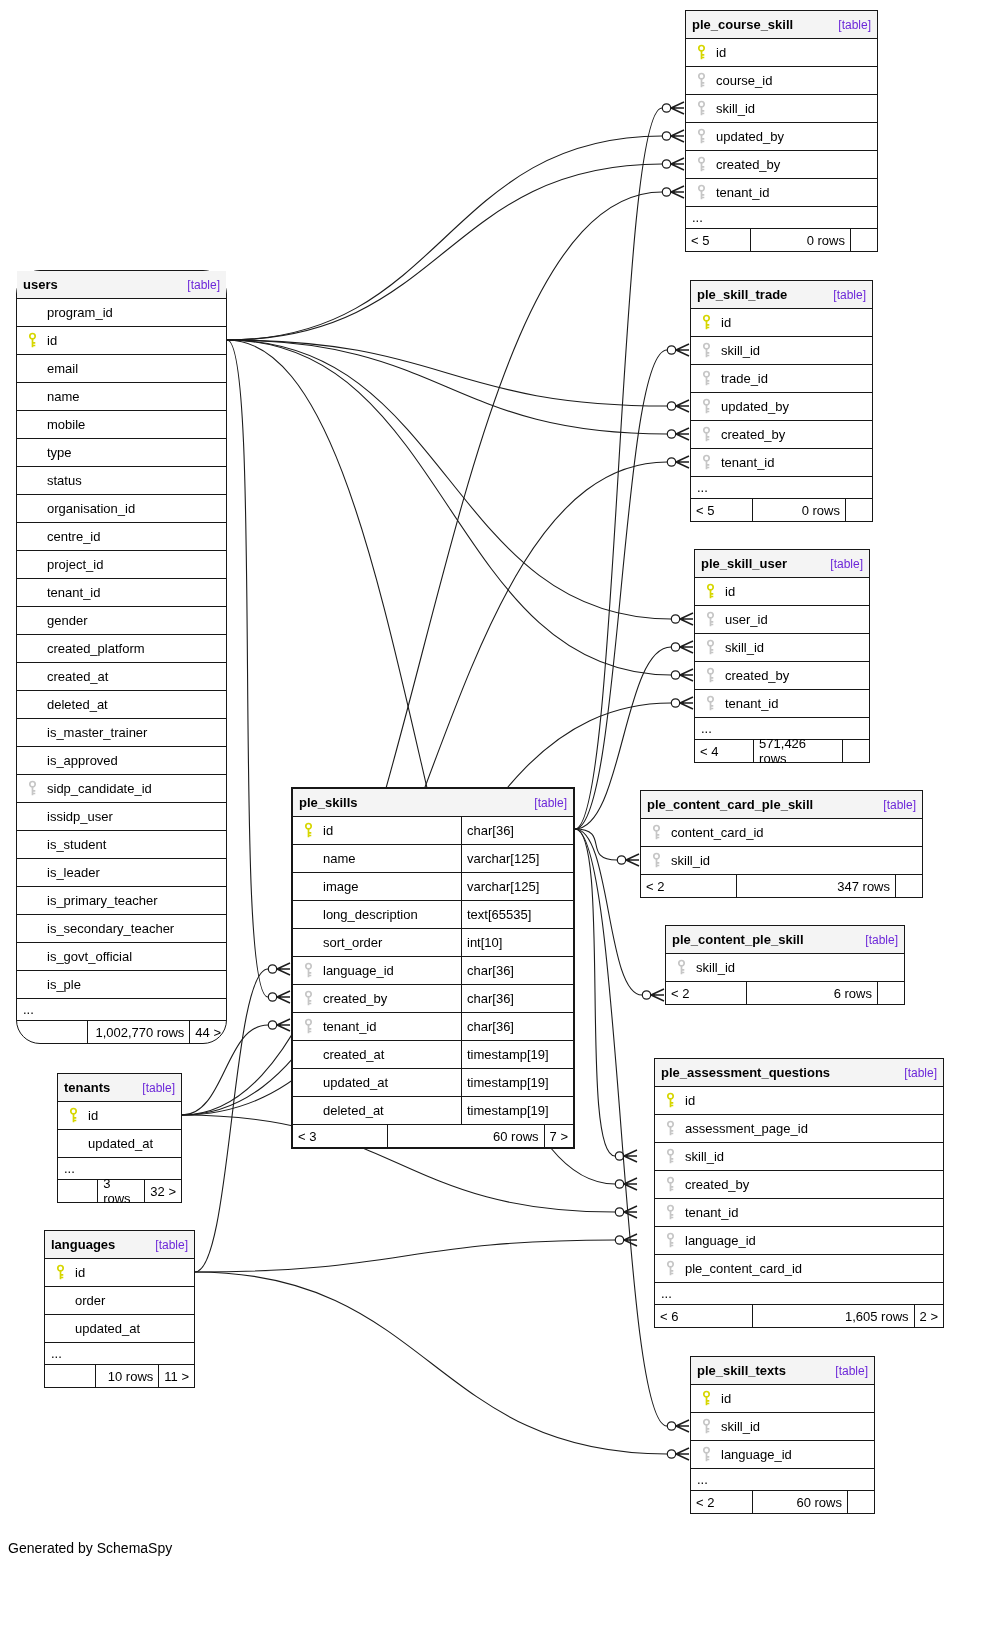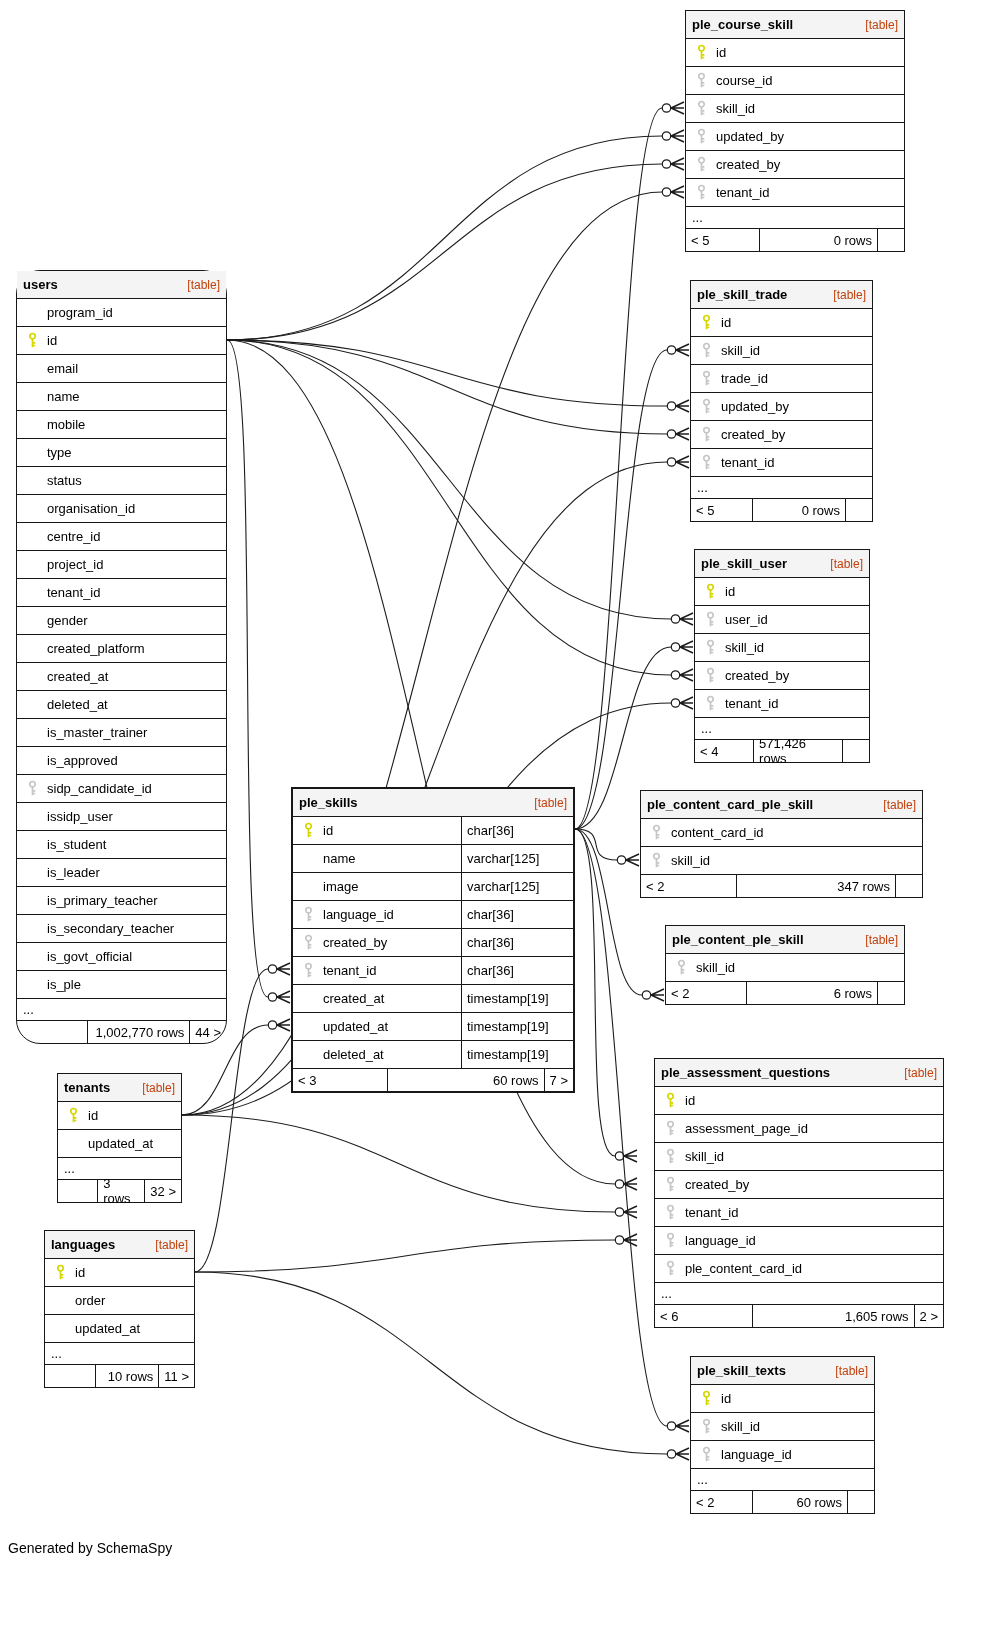--- a/index.html
+++ b/index.html
@@ -5,21 +5,21 @@
   * { margin:0; padding:0; box-sizing:border-box; }
   html,body { background:#ffffff; font-family:"Liberation Sans", sans-serif; }
   #canvas { position:relative; width:981px; height:1636px; background:#fff; overflow:hidden; }
   #edges { position:absolute; left:0; top:0; z-index:0; }
   #tables-layer { position:absolute; left:0; top:0; width:100%; height:100%; z-index:1; pointer-events:none; }
   .table-box { position:absolute; background:#ffffff; border:1px solid #171717; color:#000; font-size:13px; pointer-events:auto; }
   .table-box.emphasized { border-width:2px; }
   .tbl-header { display:flex; justify-content:space-between; align-items:center; height:28px;
                 background:#f4f4f4; border-bottom:1px solid #171717; padding:0 6px; white-space:nowrap; }
   .tbl-name { font-weight:bold; font-size:13px; }
-  .tbl-tag { font-size:12px; margin-left:6px; color:#c2410c; }
+  .tbl-tag { font-size:12px; margin-left:6px; color:#6d28d9; }
   .tbl-row { display:flex; align-items:center; height:28px; border-bottom:1px solid #171717; white-space:nowrap; }
   .key-slot { flex:0 0 30px; display:flex; justify-content:center; align-items:center; }
   .col-name { flex:1 1 auto; overflow:hidden; }
   .col-type { flex:0 0 112px; border-left:1px solid #171717; height:100%; display:flex; align-items:center; padding-left:5px; }
   .ellipsis-row { height:22px; display:flex; align-items:center; padding-left:6px; border-bottom:1px solid #171717; }
   .tbl-footer { display:flex; height:22px; align-items:stretch; }
   .fcell { display:flex; align-items:center; padding:0 5px; }
   .f-left  { flex:0 1 34%; min-width:24px; border-right:1px solid #171717; }
   .f-center{ flex:1 1 auto; justify-content:flex-end; border-right:1px solid #171717; }
   .f-right { flex:0 0 auto; min-width:26px; justify-content:flex-end; }
@@ -262,21 +262,21 @@
           <span class="key-slot"></span>
           <span class="col-name">is_ple</span>
         </div>
         <div class="ellipsis-row">...</div>
         <div class="tbl-footer">
           <span class="fcell f-left"></span>
           <span class="fcell f-center">1,002,770 rows</span>
           <span class="fcell f-right">44 &gt;</span>
         </div>
       </div>
-      <div class="table-box" style="left: 685px; top: 10px; width: 220px;">
+      <div class="table-box" style="left: 685px; top: 10px; width: 193px;">
         <div class="tbl-header">
           <span class="tbl-name">ple_course_skill</span>
           <span class="tbl-tag">[table]</span>
         </div>
         <div class="tbl-row">
           <span class="key-slot">
             <svg width="11" height="17" viewBox="0 0 11 17">
               <circle cx="5.5" cy="4.2" r="2.7" fill="none" stroke="#d6d600" stroke-width="1.7"></circle>
               <path d="M5.5 6.9 V15.2 M5.5 10.8 H8.3 M5.5 13.5 H8.3" fill="none" stroke="#d6d600" stroke-width="1.7"></path>
             </svg>
@@ -475,20 +475,30 @@
         </div>
         <div class="tbl-row">
           <span class="key-slot"></span>
           <span class="col-name">name</span>
           <span class="col-type">varchar[125]</span>
         </div>
         <div class="tbl-row">
           <span class="key-slot"></span>
           <span class="col-name">image</span>
           <span class="col-type">varchar[125]</span>
+        </div>
+        <div class="tbl-row">
+          <span class="key-slot"></span>
+          <span class="col-name">long_description</span>
+          <span class="col-type">text[65535]</span>
+        </div>
+        <div class="tbl-row">
+          <span class="key-slot"></span>
+          <span class="col-name">sort_order</span>
+          <span class="col-type">int[10]</span>
         </div>
         <div class="tbl-row">
           <span class="key-slot">
             <svg width="11" height="17" viewBox="0 0 11 17">
               <circle cx="5.5" cy="4.2" r="2.7" fill="none" stroke="#c6c6c6" stroke-width="1.7"></circle>
               <path d="M5.5 6.9 V15.2 M5.5 10.8 H8.3 M5.5 13.5 H8.3" fill="none" stroke="#c6c6c6" stroke-width="1.7"></path>
             </svg>
           </span>
           <span class="col-name">language_id</span>
           <span class="col-type">char[36]</span>

